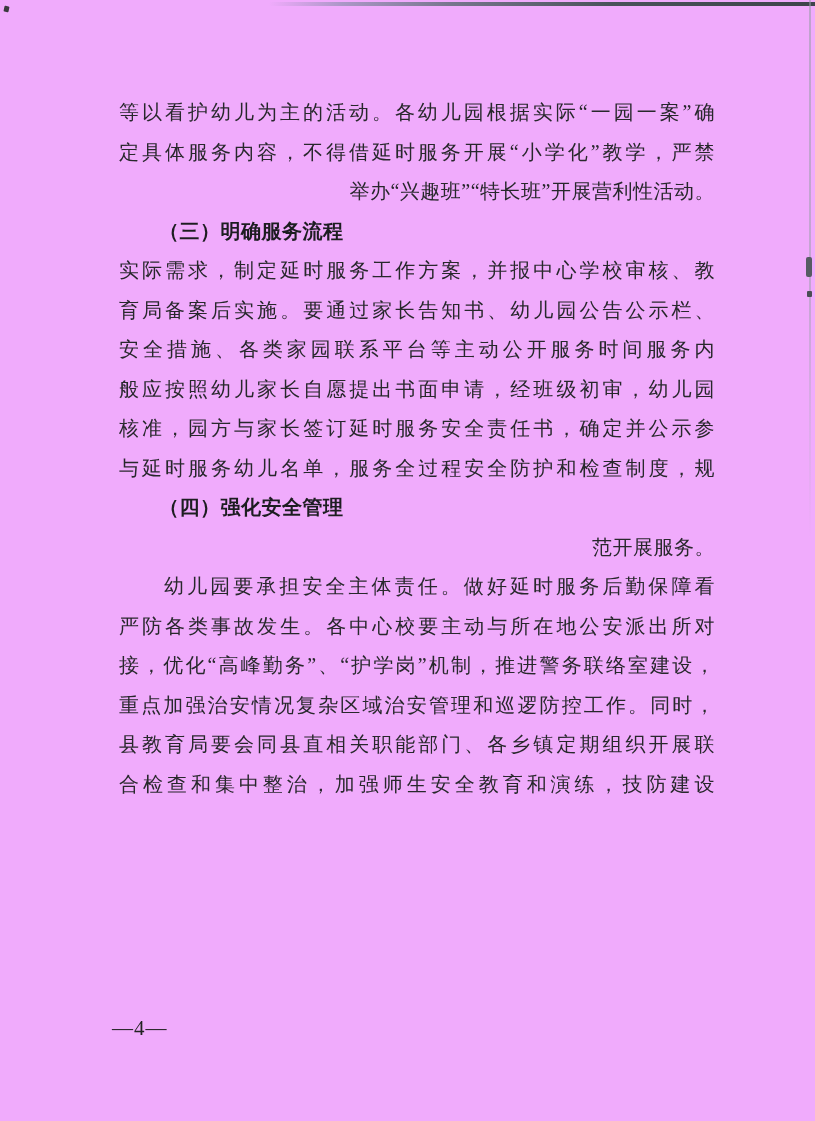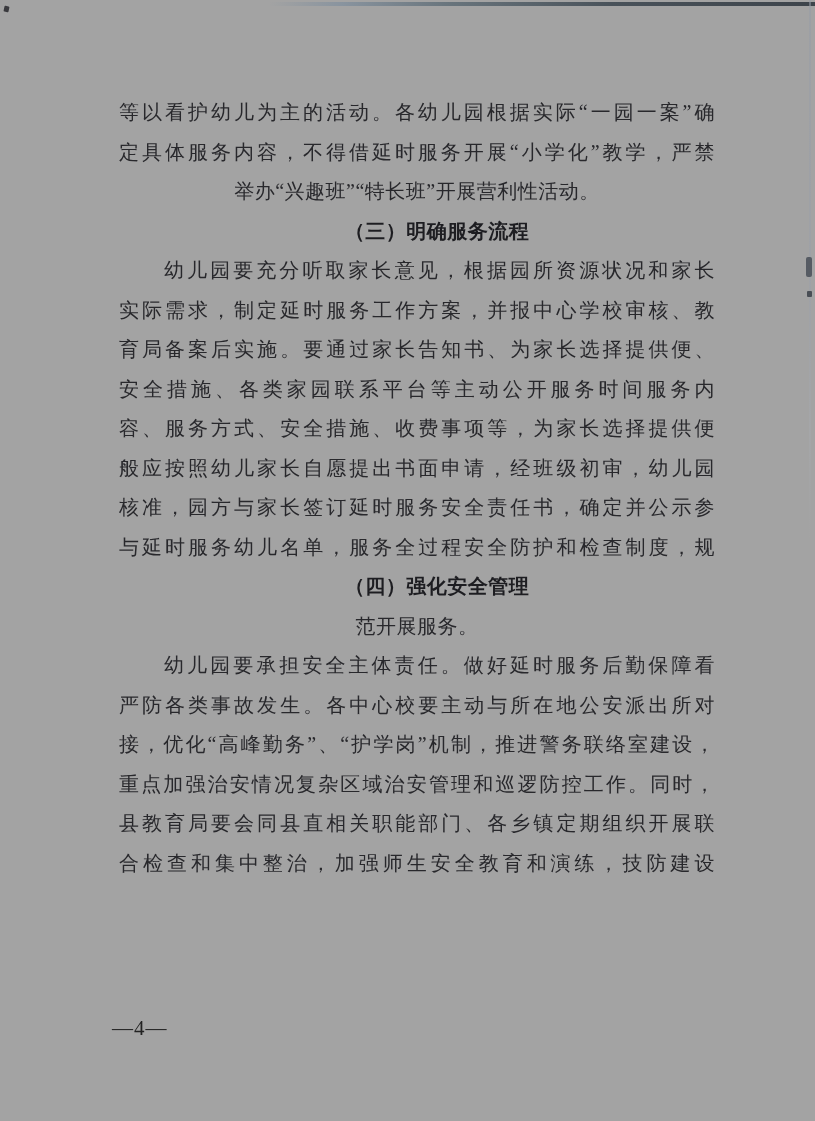--- a/index.html
+++ b/index.html
@@ -5,21 +5,21 @@
   html, body {
     margin: 0;
     padding: 0;
     background: #e8e8e8;
   }
   .page {
     position: relative;
     width: 815px;
     height: 1121px;
     margin: 0 auto;
-    background: #a3a3a3;
+    background: #f0abfc;
     overflow: hidden;
     font-family: "Liberation Serif", "DejaVu Serif", serif;
     color: #28282c;
   }
 
   
   .scan-top-line {
     position: absolute;
     top: 2px; left: 0;
     width: 815px; height: 4px;
@@ -69,29 +69,28 @@
     position: absolute;
     left: 119px;
     top: 93px;
     width: 596px;
     font-size: 20px;
     line-height: 39.5px;
     letter-spacing: 0.5px;
   }
   .line {
     min-height: 39.5px;
-    text-align: center;
   }
   .line.fill {
     text-align: justify;
     text-align-last: justify;
     text-justify: inter-character;
   }
   .line.plain {
-    text-align: center;
+    text-align: right;
   }
   .line.indent {
     text-indent: 45px;
   }
   .line.heading {
     font-weight: 700;
     text-indent: 40px;
     color: #1d1d21;
   }
 
@@ -113,25 +112,23 @@
   <div class="scan-corner-speck"></div>
   <div class="scan-right-line"></div>
   <div class="scan-right-mark-1"></div>
   <div class="scan-right-mark-2"></div>
 
   <main class="text-block">
       <div class="line fill">等以看护幼儿为主的活动。各幼儿园根据实际“一园一案”确</div>
       <div class="line fill">定具体服务内容，不得借延时服务开展“小学化”教学，严禁</div>
       <div class="line plain">举办“兴趣班”“特长班”开展营利性活动。</div>
       <div class="line heading">（三）明确服务流程</div>
-      <div class="line fill indent">幼儿园要充分听取家长意见，根据园所资源状况和家长</div>
       <div class="line fill">实际需求，制定延时服务工作方案，并报中心学校审核、教</div>
-      <div class="line fill">育局备案后实施。要通过家长告知书、为家长选择提供便、</div>
+      <div class="line fill">育局备案后实施。要通过家长告知书、幼儿园公告公示栏、</div>
       <div class="line fill">安全措施、各类家园联系平台等主动公开服务时间服务内</div>
-      <div class="line fill">容、服务方式、安全措施、收费事项等，为家长选择提供便</div>
       <div class="line fill">般应按照幼儿家长自愿提出书面申请，经班级初审，幼儿园</div>
       <div class="line fill">核准，园方与家长签订延时服务安全责任书，确定并公示参</div>
       <div class="line fill">与延时服务幼儿名单，服务全过程安全防护和检查制度，规</div>
       <div class="line heading">（四）强化安全管理</div>
       <div class="line plain">范开展服务。</div>
       <div class="line fill indent">幼儿园要承担安全主体责任。做好延时服务后勤保障看</div>
       <div class="line fill">严防各类事故发生。各中心校要主动与所在地公安派出所对</div>
       <div class="line fill">接，优化“高峰勤务”、“护学岗”机制，推进警务联络室建设，</div>
       <div class="line fill">重点加强治安情况复杂区域治安管理和巡逻防控工作。同时，</div>
       <div class="line fill">县教育局要会同县直相关职能部门、各乡镇定期组织开展联</div>

